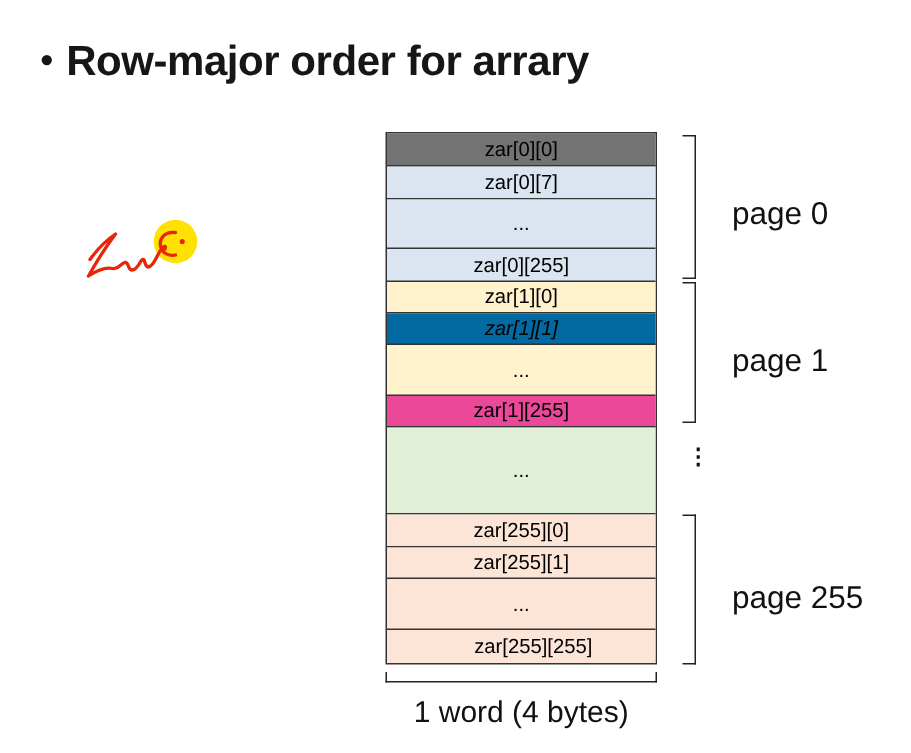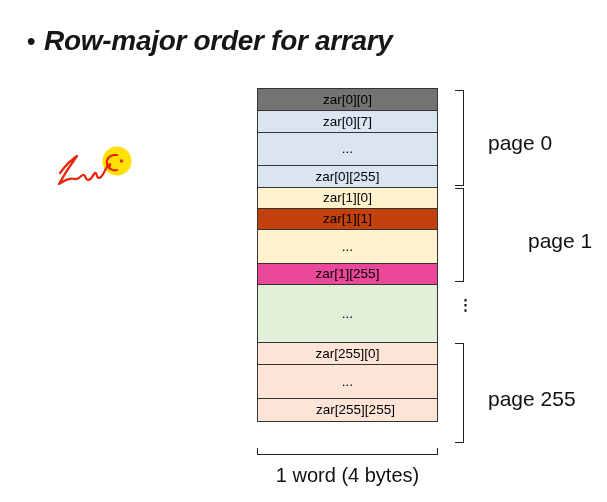--- a/index.html
+++ b/index.html
@@ -9,21 +9,21 @@
     position:relative;
   }
   .slide{position:absolute;inset:0;background:#ffffff;}
 
   
   .title-row{
     position:absolute;left:27px;top:24px;display:flex;align-items:flex-start;
     font-weight:bold;font-size:28px;color:#161616;letter-spacing:-0.3px;
   }
   .title-bullet{font-size:24px;line-height:34px;margin-right:9px;}
-  .title-text{line-height:34px;white-space:nowrap;font-style:italic;}
+  .title-text{line-height:34px;white-space:nowrap;}
 
   
   .annotation{position:absolute;left:52px;top:134px;width:102px;height:62px;}
 
   
   .mem-table{
     position:absolute;left:257px;top:88px;width:181px;
     border:1.5px solid #333;box-sizing:border-box;
     display:flex;flex-direction:column;
   }
@@ -41,21 +41,21 @@
   }
   .bracket-page0{top:90px;height:96px;}
   .bracket-page1{top:188px;height:94px;}
   .bracket-page255{top:343px;height:100px;}
 
   .page-label{
     position:absolute;left:488px;font-size:21px;color:#111;
     line-height:16px;white-space:nowrap;
   }
   .label-page0{top:135px;}
-  .label-page1{top:233px;margin-left:40px;}
+  .label-page1{top:233px;}
   .label-page255{top:391px;}
 
   .v-ellipsis{
     position:absolute;left:458px;top:301px;width:12px;
     font-size:15px;font-weight:bold;color:#111;line-height:8px;
     letter-spacing:0;text-align:center;
   }
 
   
   .bracket-bottom{
@@ -86,25 +86,26 @@
     <path d="M65,21 C58,20 54,25 55,30 C56,35 61,37 65,36" fill="none" stroke="#e8250b" stroke-width="2.2" stroke-linecap="round"></path>
     <circle cx="69.5" cy="27" r="1.7" fill="#e8250b"></circle>
   </svg>
 
   <div class="mem-table">
       <div class="mem-row" style="height: 22px; background: #737373;">zar[0][0]</div>
       <div class="mem-row" style="height: 22px; background: rgb(219, 229, 241);">zar[0][7]</div>
       <div class="mem-row" style="height: 33px; background: rgb(219, 229, 241);">...</div>
       <div class="mem-row" style="height: 22px; background: rgb(219, 229, 241);">zar[0][255]</div>
       <div class="mem-row" style="height: 21px; background: rgb(255, 242, 204);">zar[1][0]</div>
-      <div class="mem-row" style="height: 21px; background: #c2410c;">zar[1][1]</div>
+      <div class="mem-row" style="height: 21px; background: #0369a1; font-style: italic;">zar[1][1]</div>
       <div class="mem-row" style="height: 34px; background: rgb(255, 242, 204);">...</div>
       <div class="mem-row" style="height: 21px; background: #ec4899;">zar[1][255]</div>
       <div class="mem-row" style="height: 58px; background: rgb(226, 239, 217);">...</div>
       <div class="mem-row" style="height: 22px; background: rgb(252, 228, 214);">zar[255][0]</div>
+      <div class="mem-row" style="height: 21px; background: rgb(252, 228, 214);">zar[255][1]</div>
       <div class="mem-row" style="height: 34px; background: rgb(252, 228, 214);">...</div>
       <div class="mem-row" style="height: 22px; background: rgb(252, 228, 214); padding-left: 16px;">zar[255][255]</div>
     </div>
 
   <div class="bracket-right bracket-page0"></div>
   <div class="bracket-right bracket-page1"></div>
   <div class="bracket-right bracket-page255"></div>
 
   <div class="page-label label-page0">page 0</div>
   <div class="page-label label-page1">page 1</div>

